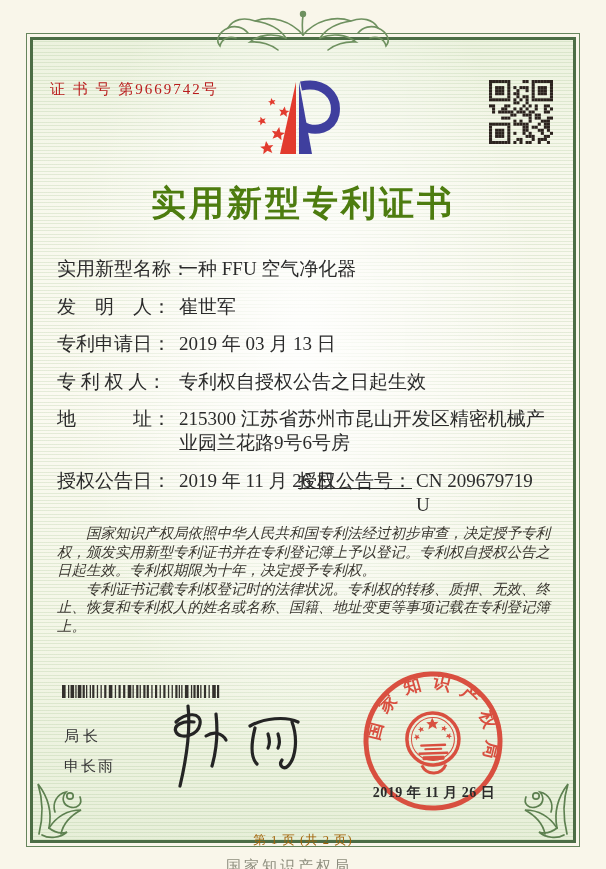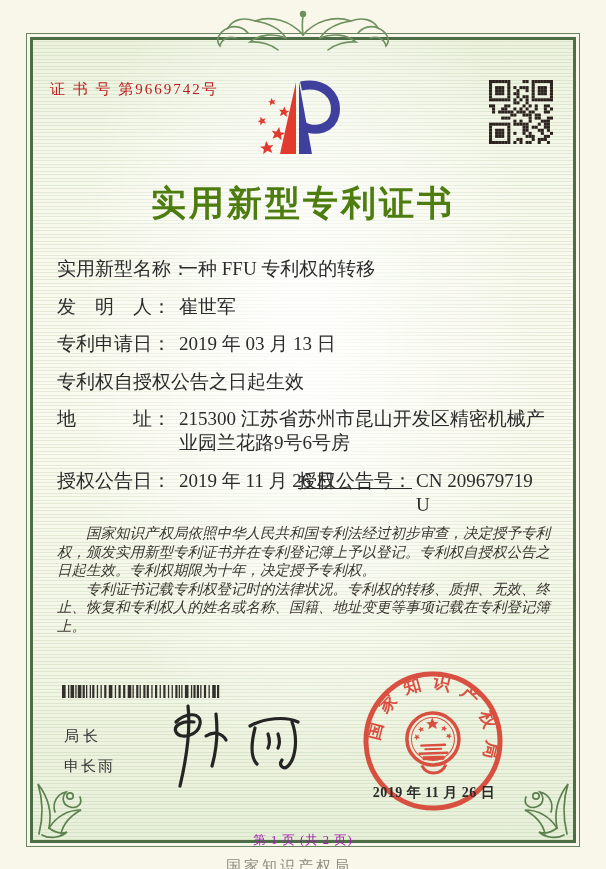--- a/index.html
+++ b/index.html
@@ -37,21 +37,21 @@
          color:#39362f;font-style:italic;}
   .paras p{margin:0;text-indent:2em;}
   .barcode{left:62px;top:684px;width:160px;height:13px;}
   .signer-title{left:64px;top:727px;font-size:15px;letter-spacing:4px;color:#333;}
   .signer-name{left:64px;top:757px;font-size:15px;letter-spacing:2px;color:#333;}
   .sig{left:158px;top:700px;}
   .sealwrap{left:360px;top:668px;width:146px;height:146px;transform:rotate(-2deg);}
   .seal-date{left:372px;top:784px;width:124px;text-align:center;font-size:14px;
              font-weight:bold;letter-spacing:0.5px;color:#2b2b2b;}
   .page-footer{left:0;right:0;top:832px;text-align:center;font-size:12.5px;
-               letter-spacing:1px;color:#a21caf;}
+               letter-spacing:1px;color:#a16207;}
   .bottom-cutoff{left:226px;top:857px;width:160px;height:12px;overflow:hidden;
                  font-size:15px;letter-spacing:3px;color:#8d8d7d;}
   .topoment{left:50%;top:5px;transform:translateX(-50%);}
   .corner-l{left:33px;bottom:29px;}
   .corner-r{right:33px;bottom:29px;}
 </style>
 </head>
 <body>
 
 <div class="page">
@@ -328,31 +328,32 @@
         <rect x="48" y="60" width="3" height="3" fill="#2b221e"></rect>
         <rect x="57" y="60" width="3" height="3" fill="#2b221e"></rect>
       </svg>
   </div>
 
   <div class="abs title">实用新型专利证书</div>
 
   <div class="abs fields">
     <div class="row">
       <span class="lbl">实用新型名称：</span>
-      <span class="val">一种 FFU 专利权的转移</span>
+      <span class="val">一种 FFU 空气净化器</span>
     </div>
     <div class="row">
       <span class="lbl">发　明　人：</span>
       <span class="val">崔世军</span>
     </div>
     <div class="row">
       <span class="lbl">专利申请日：</span>
       <span class="val">2019 年 03 月 13 日</span>
     </div>
     <div class="row">
+      <span class="lbl">专 利 权 人：</span>
       <span class="val">专利权自授权公告之日起生效</span>
     </div>
     <div class="row">
       <span class="lbl">地　　　址：</span>
       <span class="val">215300  江苏省苏州市昆山开发区精密机械产业园兰花路9号6号房</span>
     </div>
     <div class="row">
       <span class="lbl">授权公告日：</span>
       <span class="val">2019 年 11 月 26 日</span>
       <span class="pair2">

